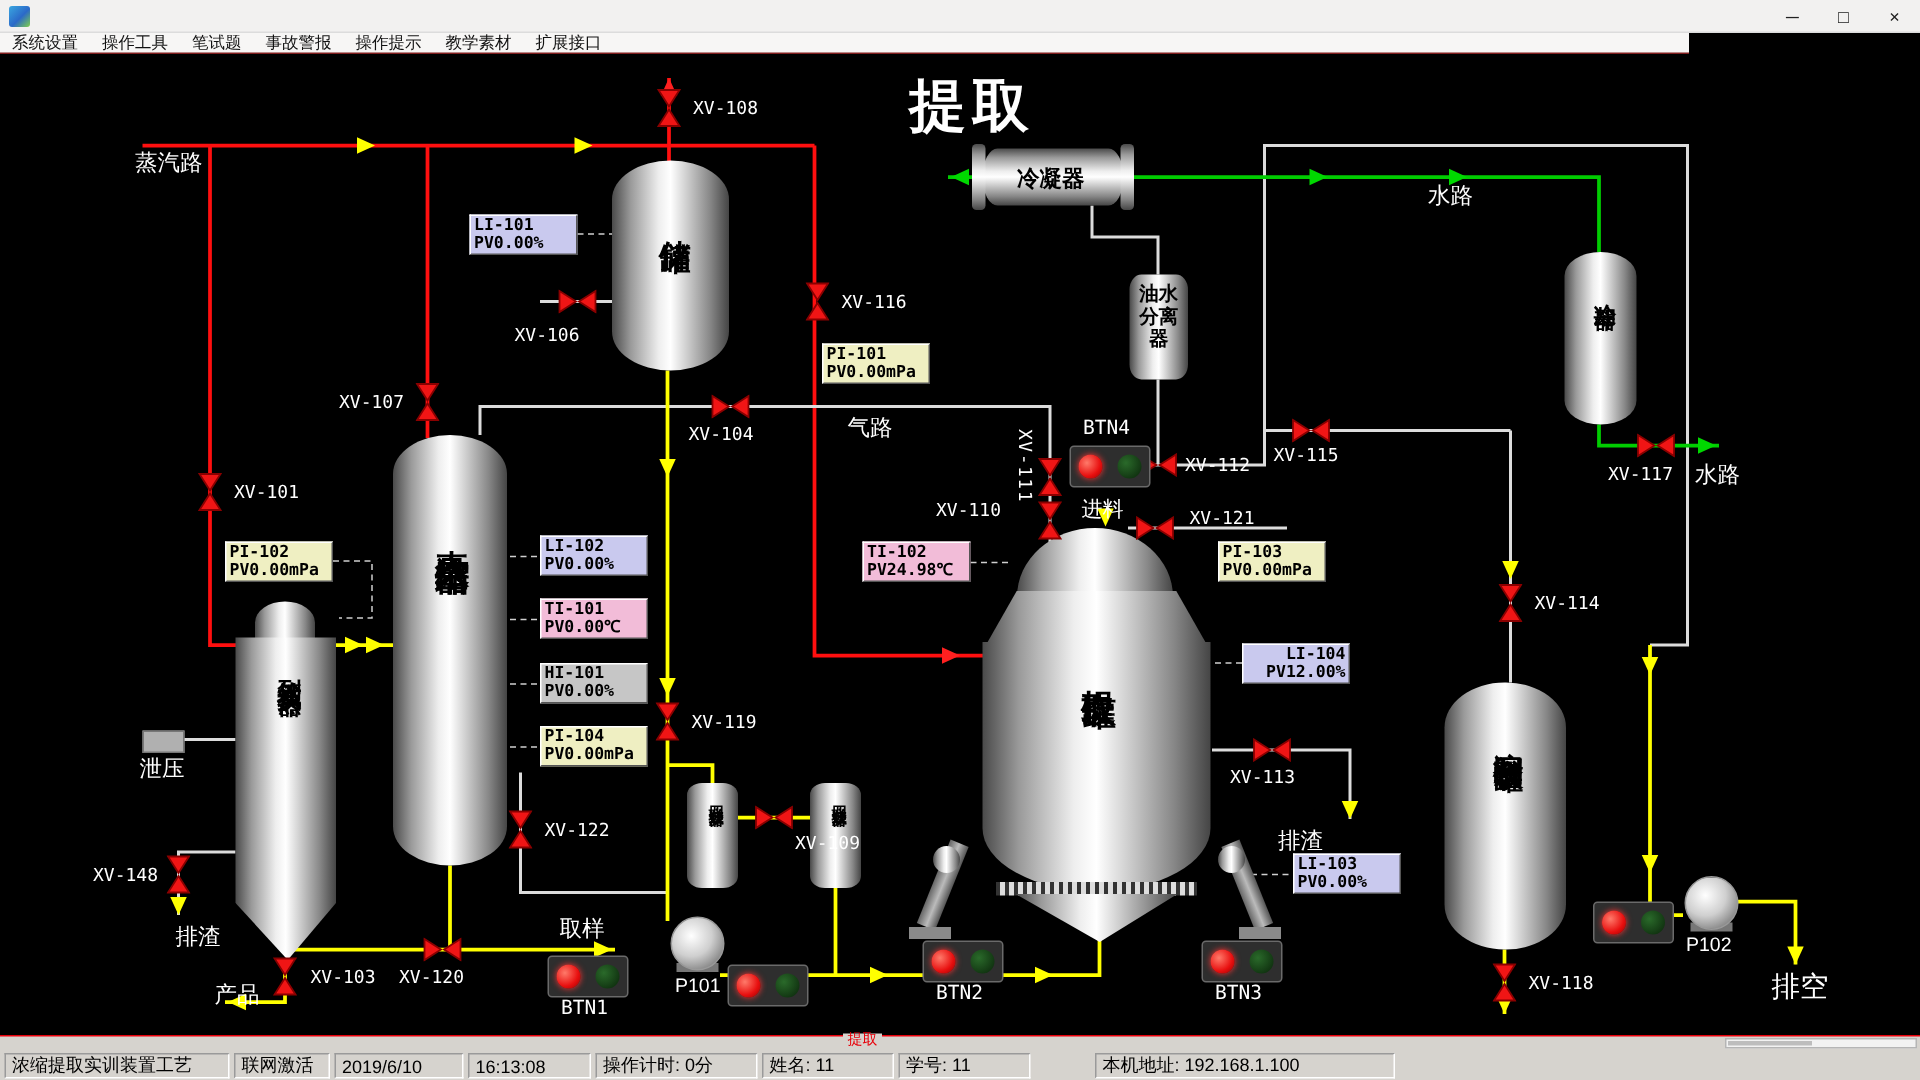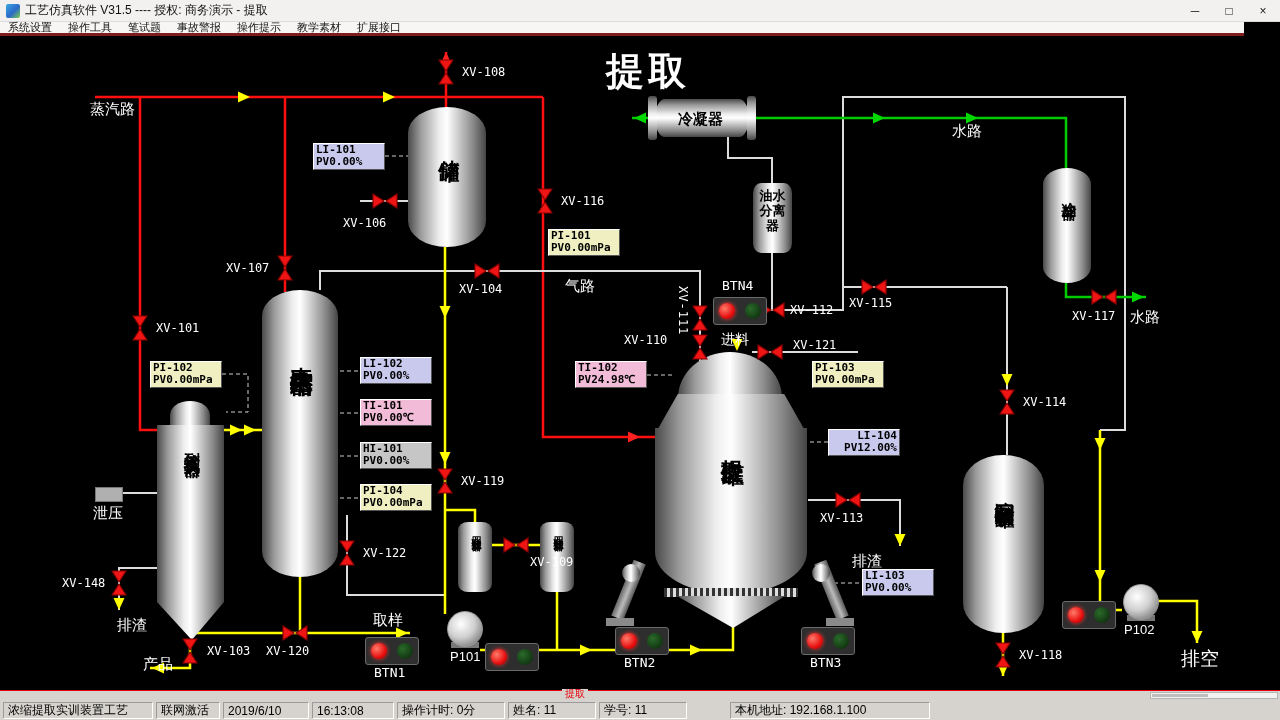--- a/index.html
+++ b/index.html
@@ -5,22 +5,22 @@
   html,body{margin:0;padding:0;width:1280px;height:720px;overflow:hidden;background:#000;
     font-family:"Liberation Sans","DejaVu Sans",sans-serif;position:relative}
   
   .titlebar{position:absolute;left:0;top:0;width:1280px;height:22px;background:#f2f1f0;
     display:flex;align-items:center;border-bottom:1px solid #dcdcdc;box-sizing:border-box}
   .appicon{width:14px;height:14px;margin:0 5px 0 6px;border-radius:2px;
     background:linear-gradient(135deg,#3aa7e0,#2b69c8 55%,#7ed04a)}
   .title-text{font-size:12px;color:#111;white-space:nowrap}
   .winbtns{margin-left:auto;display:flex;height:100%}
   .winbtn{width:34px;display:flex;align-items:center;justify-content:center;font-size:12px;color:#222}
-  .menubar{position:absolute;left:0;top:22px;width:1244px;height:14px;background:#f7f6f5;
-    display:flex;align-items:center;font-size:11px;color:#111;border-bottom:3px solid #7f1d1d;box-sizing:border-box}
+  .menubar{position:absolute;left:0;top:22px;width:1126px;height:14px;background:#f7f6f5;
+    display:flex;align-items:center;font-size:11px;color:#111;border-bottom:1px solid #7f1d1d;box-sizing:border-box}
   .menuitem{padding:0 8px;white-space:nowrap}
   
   .canvas{position:absolute;left:0;top:36px;width:1280px;height:654px;background:#000;overflow:hidden}
   .pipes{position:absolute;left:0;top:0}
   .p-r{stroke:#ff0f0f;stroke-width:2.5;fill:none}
   .p-y{stroke:#ffff00;stroke-width:2.5;fill:none}
   .p-g{stroke:#00cc00;stroke-width:2.5;fill:none}
   .p-w{stroke:#dcdcdc;stroke-width:2;fill:none}
   .p-d{stroke:#cfcfcf;stroke-width:1;stroke-dasharray:4 3;fill:none}
   .ar-y{fill:#ffff00}.ar-r{fill:#ff2020}.ar-g{fill:#00d800}
@@ -53,21 +53,20 @@
   .statusbar{position:absolute;left:0;top:700px;width:1280px;height:20px;background:#d6d3ce;
     display:flex;align-items:stretch;font-size:12px;color:#000;padding:2px 0 1px 0;box-sizing:border-box}
   .sfield{border:1px solid;border-color:#9a9a9a #ffffff #ffffff #9a9a9a;margin-left:3px;
     display:flex;align-items:center;padding:0 4px;white-space:nowrap;overflow:hidden;box-sizing:border-box}
 </style>
 </head>
 <body>
 
 <div class="titlebar">
   <div class="appicon"></div>
-  <div class="title-text">工艺仿真软件  V31.5  ----  授权: 商务演示 - 提取</div>
   <div class="winbtns" id="winbtns">
       <div class="winbtn">─</div>
       <div class="winbtn">□</div>
       <div class="winbtn">×</div>
     </div>
 </div>
 
 <div class="menubar" id="menubar">
     <div class="menuitem">系统设置</div>
     <div class="menuitem">操作工具</div>

